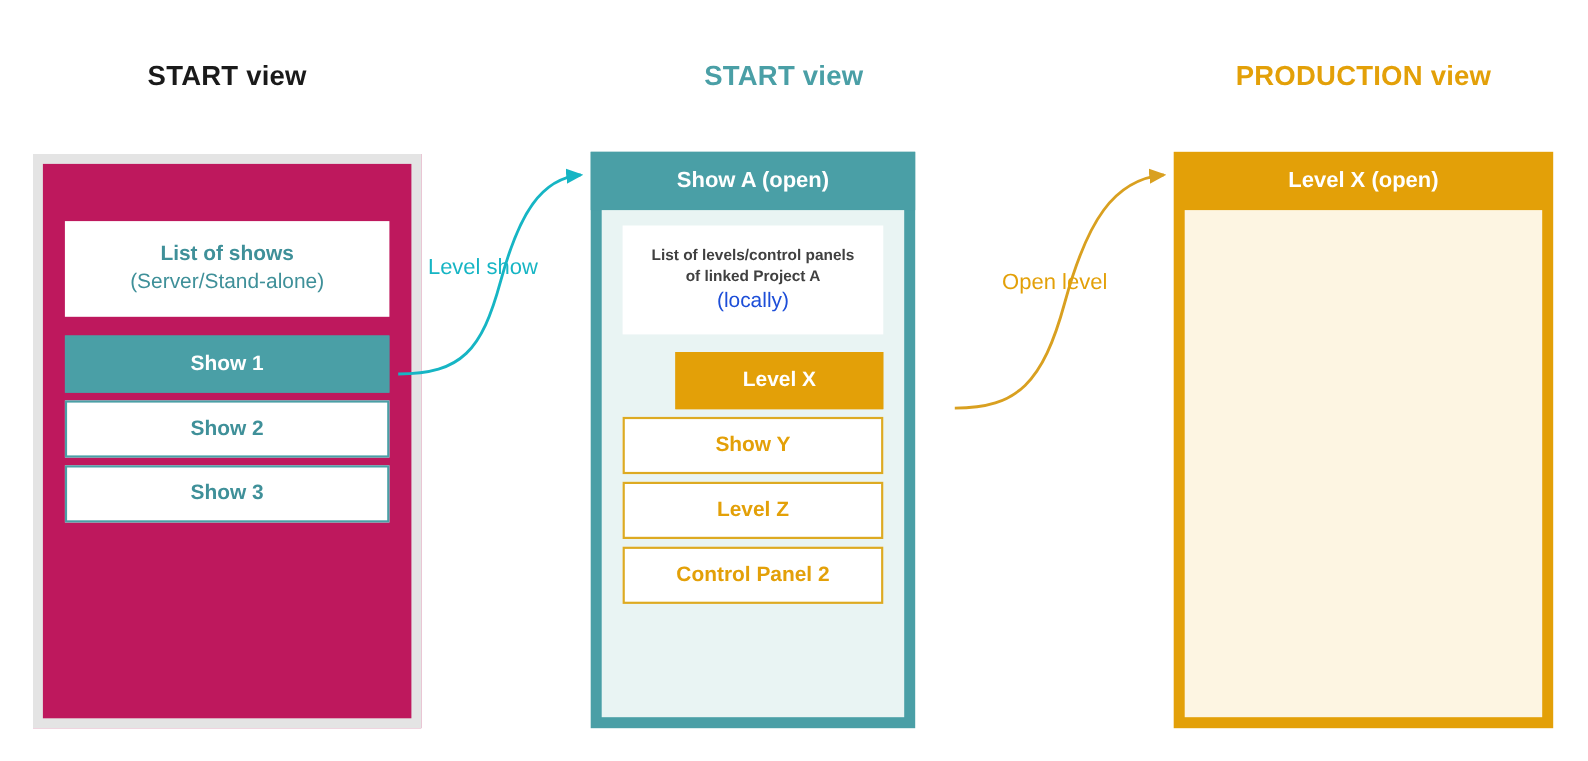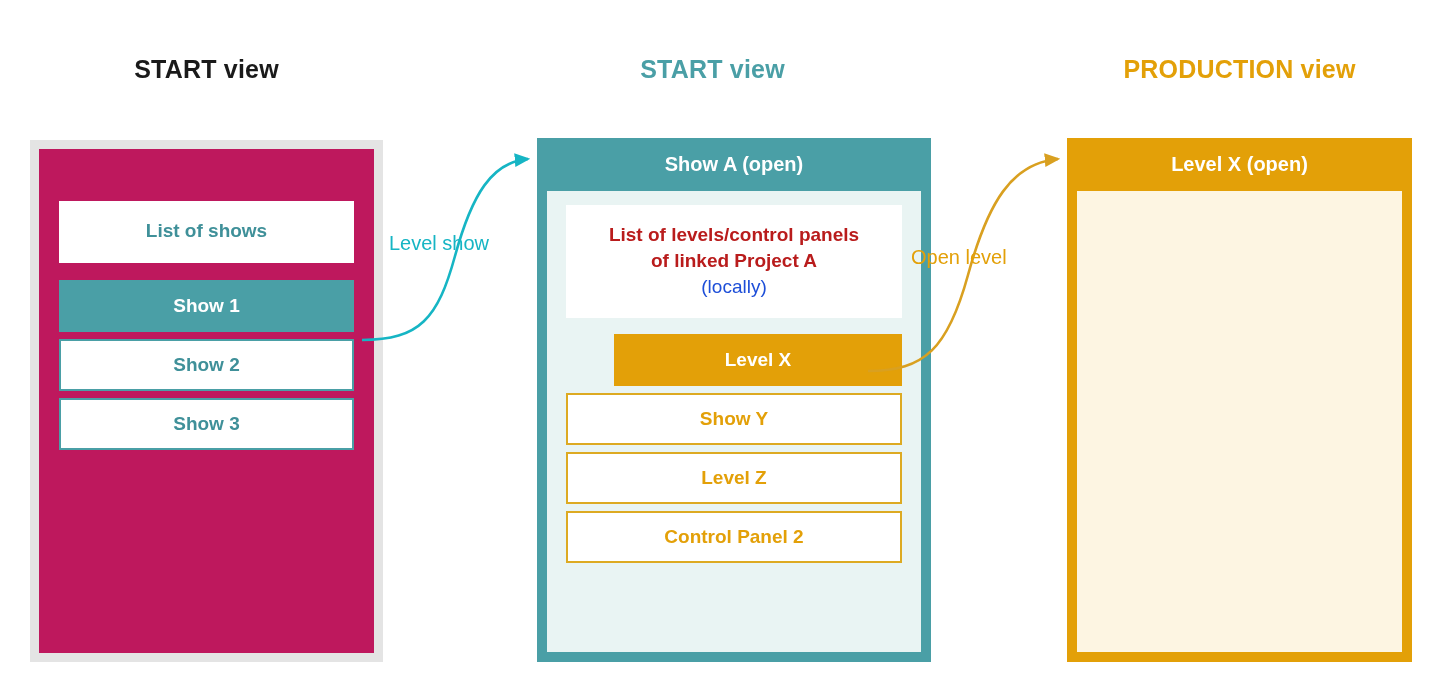--- a/index.html
+++ b/index.html
@@ -80,21 +80,21 @@
   .item-teal-outline {
     background: #ffffff;
     color: #3f9099;
     border: 2px solid #4a9fa6;
   }
 
   
   #panel-setup {
     position: absolute;
     left: 537px; top: 138px;
-    width: 394px; height: 524px;
+    width: 295px; height: 524px;
     background: #4a9fa6;
     padding: 0;
   }
   #setup-header {
     height: 53px;
     display: flex;
     align-items: center;
     justify-content: center;
     color: #ffffff;
     font-size: 20px;
@@ -107,23 +107,23 @@
     background: #e9f4f3;
     padding: 14px 19px 14px 19px;
   }
   #levels-info-box {
     background: #ffffff;
     padding: 17px 8px 17px 8px;
     text-align: center;
     margin-bottom: 16px;
   }
   .info-title-gold {
-    font-size: 19px;
-    font-weight: bold;
-    color: #b91c1c;
+    font-size: 14px;
+    font-weight: bold;
+    color: #404040;
     line-height: 1.38;
   }
   .info-sub-gold {
     font-size: 19px;
     font-weight: normal;
     color: #1d4ed8;
     line-height: 1.38;
   }
   .item-gold-solid {
     background: #e3a008;
@@ -183,20 +183,21 @@
 
   <div id="title-start" class="col-title">START view</div>
   <div id="title-setup" class="col-title">START view</div>
   <div id="title-production" class="col-title">PRODUCTION view</div>
 
   <div id="panel-start">
     <div id="start-inner">
 
       <div id="shows-info-box">
         <div class="info-title">List of shows</div>
+        <div class="info-sub">(Server/Stand-alone)</div>
       </div>
 
       <div class="list-item item-teal-solid">
         <span>Show 1</span>
       </div>
       <div class="list-item item-teal-outline">
         <span>Show 2</span>
       </div>
       <div class="list-item item-teal-outline">
         <span>Show 3</span>

